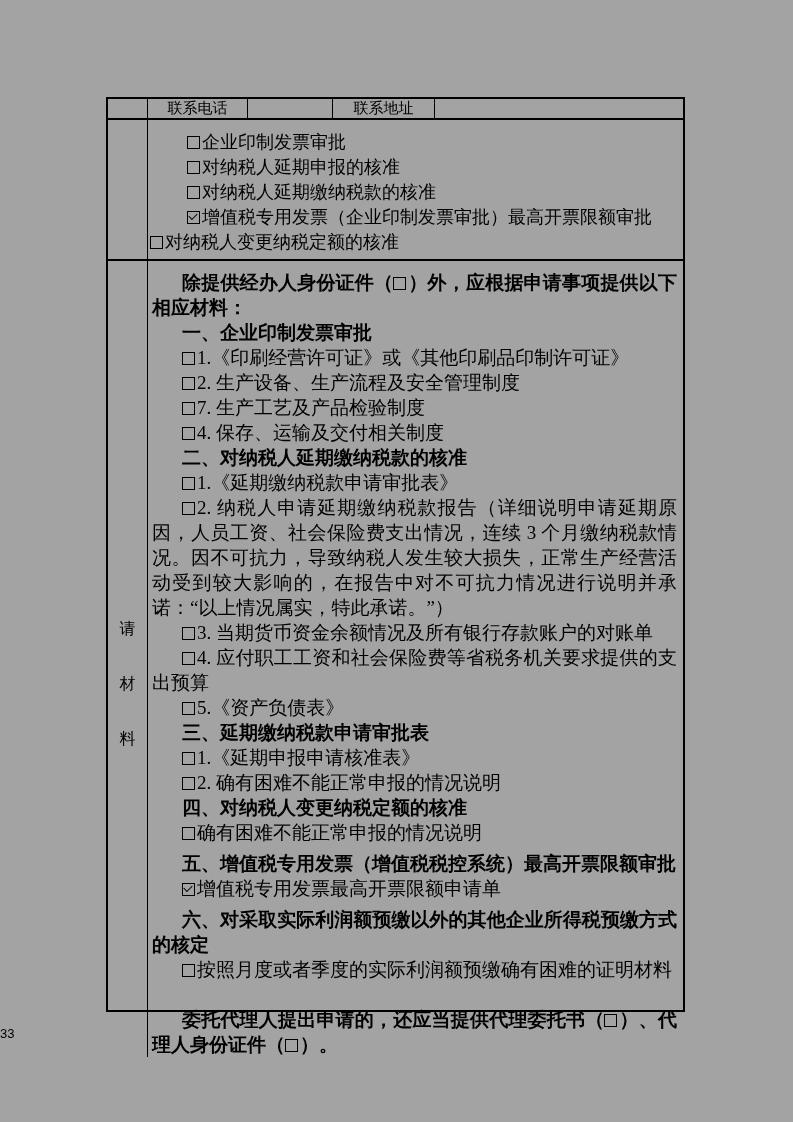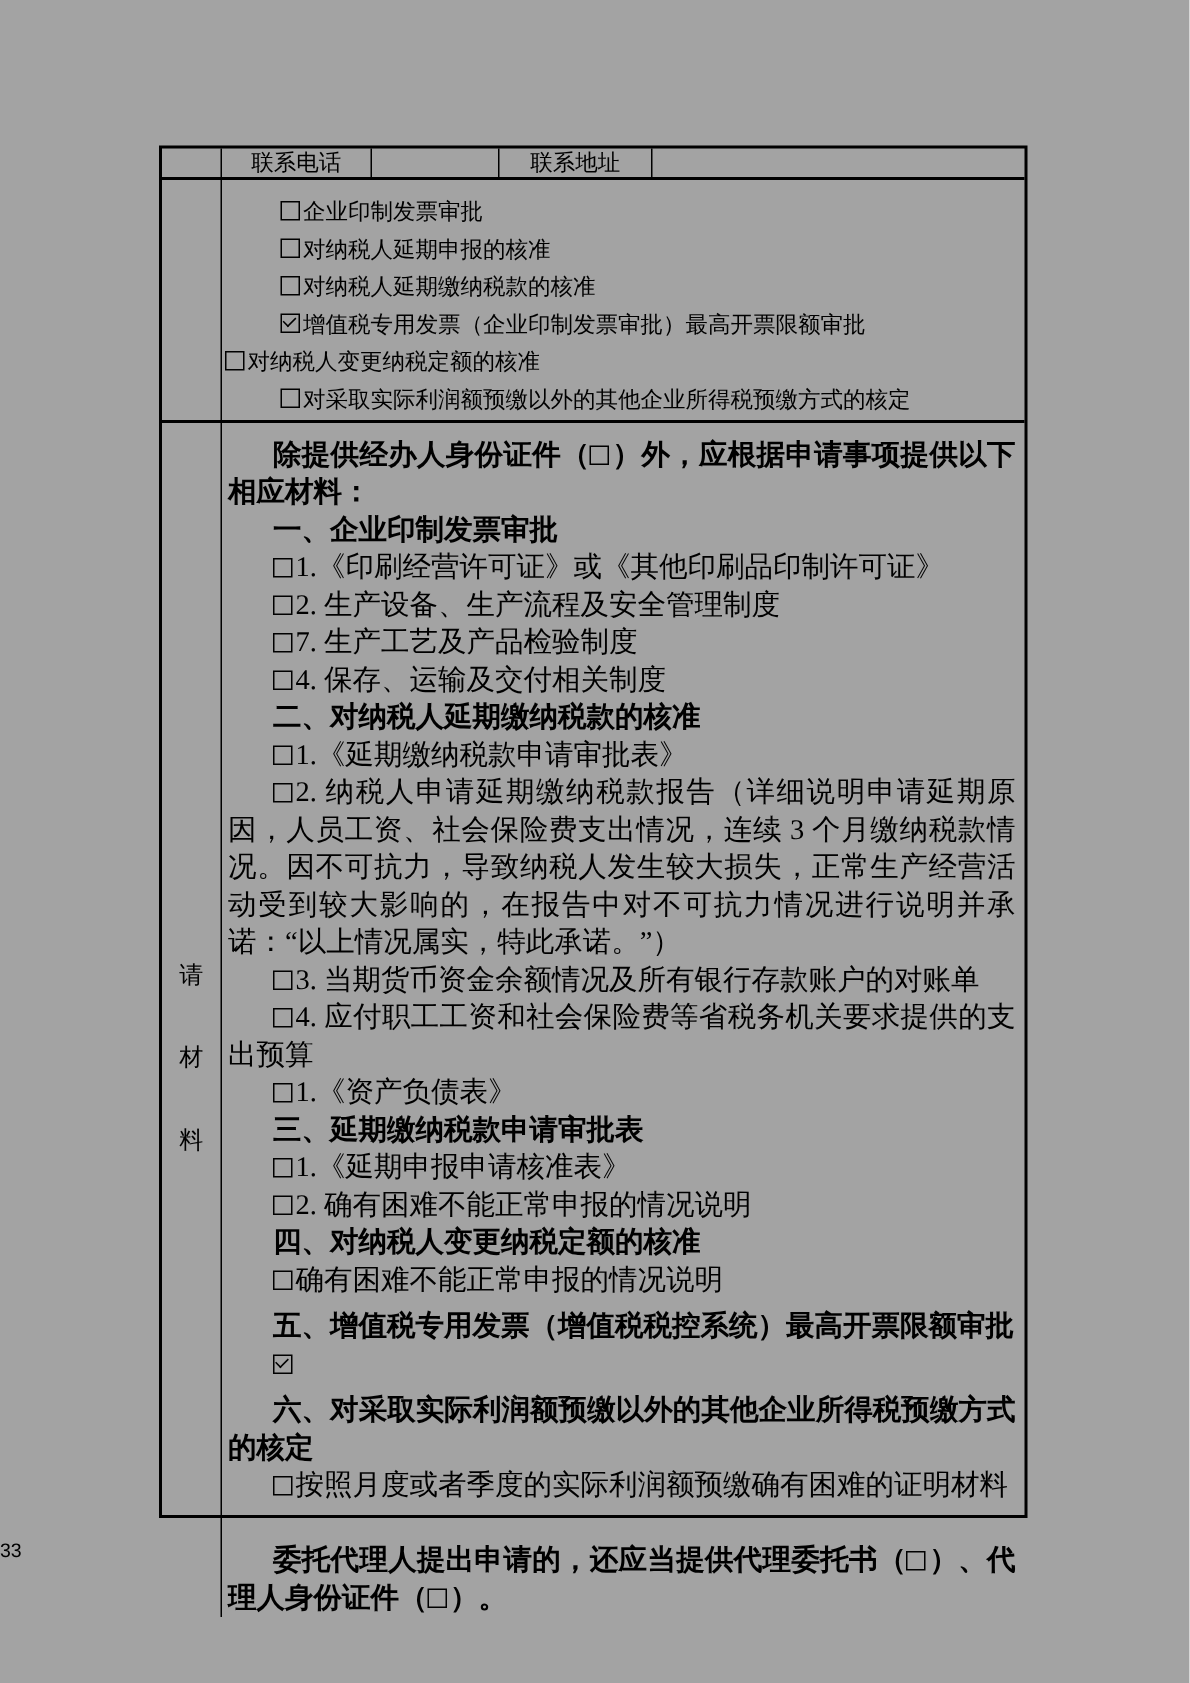--- a/index.html
+++ b/index.html
@@ -46,21 +46,21 @@
   .approval-row {
     height: 162px;
     box-sizing: border-box;
     border-bottom: 2px solid #000;
     display: flex;
   }
   .a-stub { width: 40px; box-sizing: border-box; border-right: 1px solid #000; }
   .a-content {
     flex: 1;
     padding: 10px 6px 4px 2px;
-    font-size: 15px;
+    font-size: 18px;
     line-height: 25px;
   }
   .a-item { white-space: nowrap; }
   .a-item.indented { margin-left: 37px; }
   
   .materials-row { flex: 1; display: flex; }
   .m-stub {
     width: 40px;
     box-sizing: border-box;
     border-right: 1px solid #000;
@@ -135,21 +135,20 @@
     </div>
 
     <div class="approval-row">
       <div class="a-stub"></div>
       <div class="a-content">
           <div class="a-item indented"><span class="cb"></span><span>企业印制发票审批</span></div>
           <div class="a-item indented"><span class="cb"></span><span>对纳税人延期申报的核准</span></div>
           <div class="a-item indented"><span class="cb"></span><span>对纳税人延期缴纳税款的核准</span></div>
           <div class="a-item indented"><span class="cb checked"></span><span>增值税专用发票（企业印制发票审批）最高开票限额审批</span></div>
           <div class="a-item"><span class="cb"></span><span>对纳税人变更纳税定额的核准</span></div>
-          <div class="a-item indented"><span class="cb"></span><span>对采取实际利润额预缴以外的其他企业所得税预缴方式的核定</span></div>
         </div>
     </div>
 
     <div class="materials-row">
       <div class="m-stub">
         <span class="lab-char">请</span>
         <span class="lab-char">材</span>
         <span class="lab-char">料</span>
       </div>
       <div class="m-content">
@@ -157,28 +156,28 @@
           <div class="m-line heading">一、企业印制发票审批</div>
           <div class="m-line item"><span class="cb"></span><span>1.《印刷经营许可证》或《其他印刷品印制许可证》</span></div>
           <div class="m-line item"><span class="cb"></span><span>2. 生产设备、生产流程及安全管理制度</span></div>
           <div class="m-line item"><span class="cb"></span><span>7. 生产工艺及产品检验制度</span></div>
           <div class="m-line item"><span class="cb"></span><span>4. 保存、运输及交付相关制度</span></div>
           <div class="m-line heading">二、对纳税人延期缴纳税款的核准</div>
           <div class="m-line item"><span class="cb"></span><span>1.《延期缴纳税款申请审批表》</span></div>
           <div class="m-line item"><span class="cb"></span><span>2. 纳税人申请延期缴纳税款报告（详细说明申请延期原因，人员工资、社会保险费支出情况，连续 3 个月缴纳税款情况。因不可抗力，导致纳税人发生较大损失，正常生产经营活动受到较大影响的，在报告中对不可抗力情况进行说明并承诺：“以上情况属实，特此承诺。”）</span></div>
           <div class="m-line item"><span class="cb"></span><span>3. 当期货币资金余额情况及所有银行存款账户的对账单</span></div>
           <div class="m-line item"><span class="cb"></span><span>4. 应付职工工资和社会保险费等省税务机关要求提供的支出预算</span></div>
-          <div class="m-line item"><span class="cb"></span><span>1.《资产负债表》</span></div>
+          <div class="m-line item"><span class="cb"></span><span>5.《资产负债表》</span></div>
           <div class="m-line heading">三、延期缴纳税款申请审批表</div>
           <div class="m-line item"><span class="cb"></span><span>1.《延期申报申请核准表》</span></div>
           <div class="m-line item"><span class="cb"></span><span>2. 确有困难不能正常申报的情况说明</span></div>
           <div class="m-line heading">四、对纳税人变更纳税定额的核准</div>
           <div class="m-line item"><span class="cb"></span><span>确有困难不能正常申报的情况说明</span></div>
           <div class="m-line heading extra">五、增值税专用发票（增值税税控系统）最高开票限额审批</div>
-          <div class="m-line item"><span class="cb checked"></span></div>
+          <div class="m-line item"><span class="cb checked"></span><span>增值税专用发票最高开票限额申请单</span></div>
           <div class="m-line heading extra">六、对采取实际利润额预缴以外的其他企业所得税预缴方式的核定</div>
           <div class="m-line item"><span class="cb"></span><span>按照月度或者季度的实际利润额预缴确有困难的证明材料</span></div>
           <div class="m-spacer"></div>
           <div class="m-line para bold">委托代理人提出申请的，还应当提供代理委托书（<span class="cb"></span>）、代理人身份证件（<span class="cb"></span>）。</div>
         </div>
     </div>
 
   </div>
 
   <div class="page-number">33</div>

